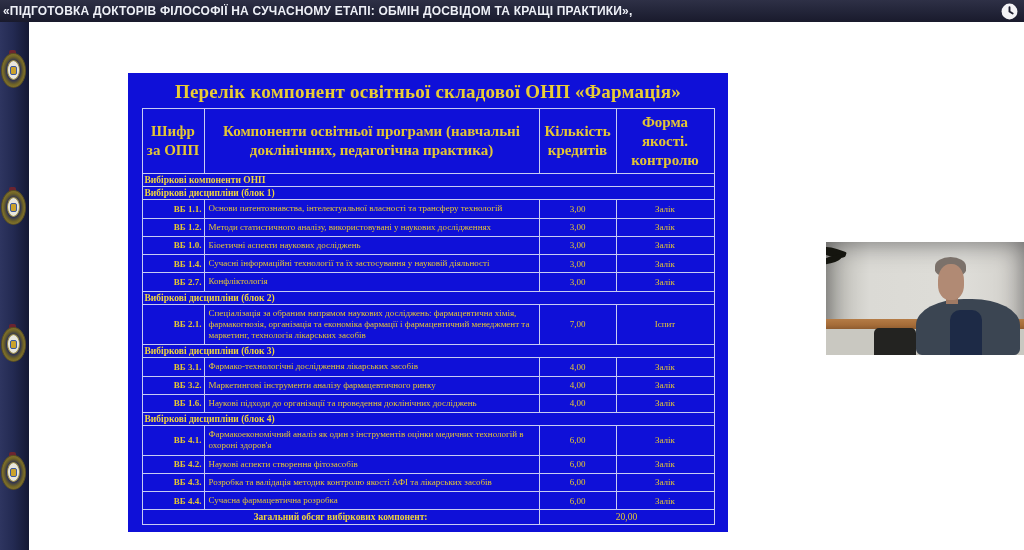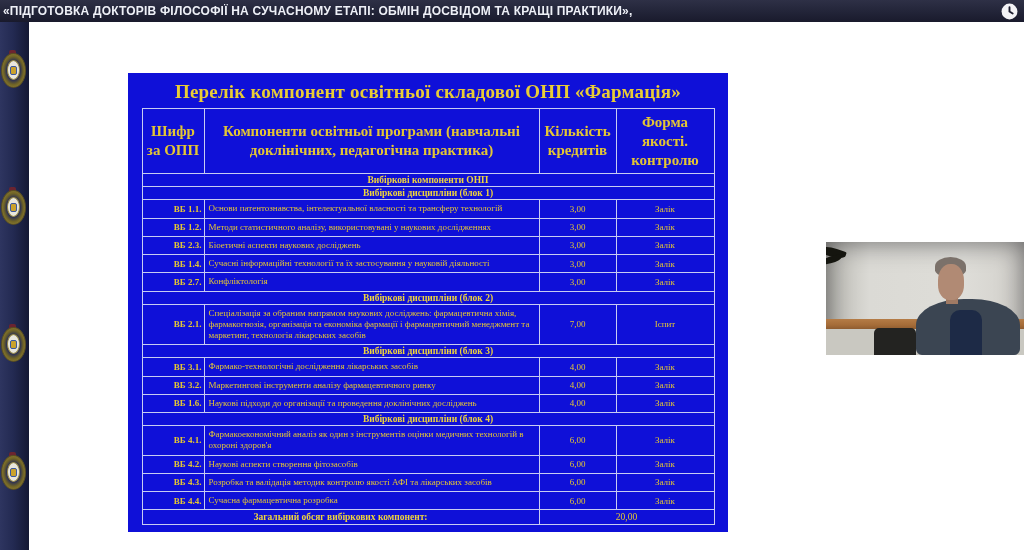--- a/index.html
+++ b/index.html
@@ -32,21 +32,21 @@
   .slide{position:absolute;left:128px;top:73px;width:600px;height:459px;
     background:#0f10d8;box-sizing:border-box;padding-top:5px;
     font-family:"Liberation Serif",serif;}
   .slide-title{color:#e9cd36;font-weight:bold;font-size:19px;text-align:center;
     padding:3px 6px 5px 6px;letter-spacing:.2px;}
   table.comp{border-collapse:collapse;margin:0 auto;width:572px;table-layout:fixed;
     color:#e4c634;}
   table.comp td,table.comp th{border:1px solid #c8ccf2;vertical-align:middle;
     font-family:"Liberation Serif",serif;}
   th.hc{font-size:15px;font-weight:bold;text-align:center;padding:4px 2px;line-height:1.25;}
-  td.section{font-size:9.5px;font-weight:bold;text-align:center;padding:1px 2px;color:#f0d53c;}
+  td.section{font-size:9.5px;font-weight:bold;padding:1px 2px;color:#f0d53c;}
   td.code{font-size:9px;font-weight:bold;text-align:right;padding:3px 2px;}
   td.cname{font-size:9px;text-align:left;padding:3px 4px;line-height:1.25;margin-left:39px;}
   td.ccred,td.cform{font-size:9px;text-align:center;padding:3px 2px;}
   td.flabel{font-size:9.5px;font-weight:bold;text-align:center;padding:2px 4px;color:#f0d53c;}
   td.ftotal{font-size:9.5px;text-align:center;padding:2px 2px;}
 
   
   .webcam{position:absolute;left:826px;top:242px;width:198px;height:113px;overflow:hidden;
     background:linear-gradient(90deg,#b9b8b2 0%,#dbdad5 22%,#deddd8 70%,#d2d0cb 100%);
     box-shadow:inset 0 0 26px rgba(10,10,14,.55);}
@@ -140,21 +140,21 @@
             <td class="ccred">3,00</td>
             <td class="cform">Залік</td>
           </tr>
           <tr>
             <td class="code">ВБ 1.2.</td>
             <td class="cname">Методи статистичного аналізу, використовувані у наукових дослідженнях</td>
             <td class="ccred">3,00</td>
             <td class="cform">Залік</td>
           </tr>
           <tr>
-            <td class="code">ВБ 2.3.</td>
+            <td class="code">ВБ 1.0.</td>
             <td class="cname">Біоетичні аспекти наукових досліджень</td>
             <td class="ccred">3,00</td>
             <td class="cform">Залік</td>
           </tr>
           <tr>
             <td class="code">ВБ 1.4.</td>
             <td class="cname">Сучасні інформаційні технології та їх застосування у науковій діяльності</td>
             <td class="ccred">3,00</td>
             <td class="cform">Залік</td>
           </tr>

